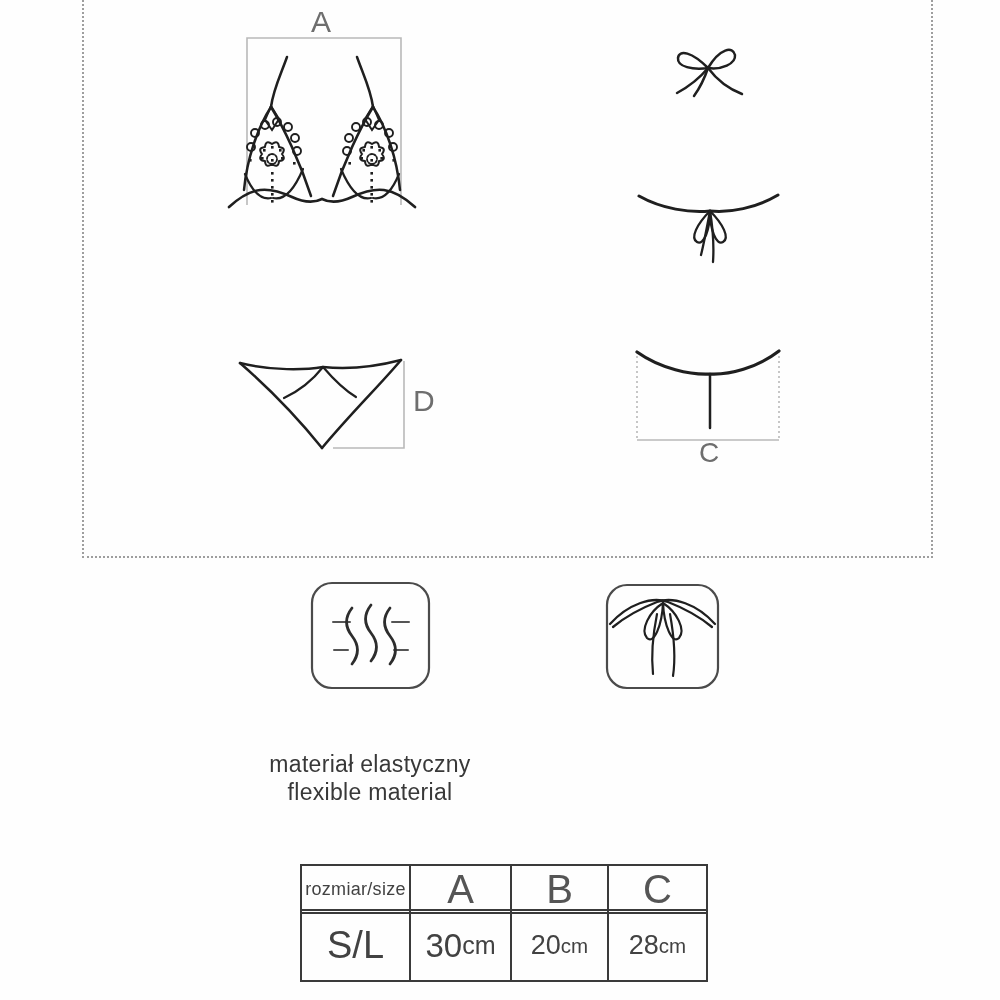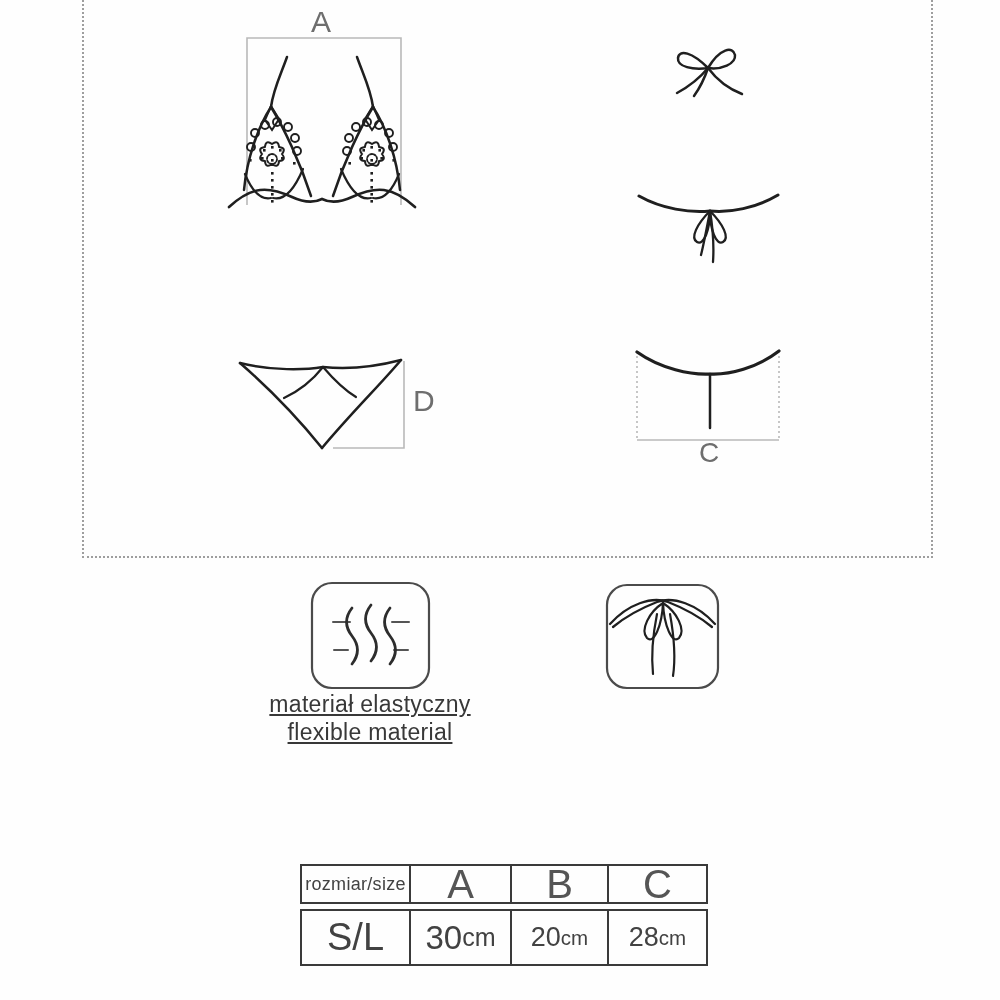--- a/index.html
+++ b/index.html
@@ -13,28 +13,28 @@
   }
   svg.art{position:absolute;left:0;top:0;width:1000px;height:1000px;}
   svg.art path, svg.art circle, svg.art line, svg.art rect.frame{fill:none;}
   .ink{stroke:#1f1f1f;}
   .guide{stroke:#b9b9b9;}
   svg text{font-family:"Liberation Sans",sans-serif;fill:#6e6e6e;}
   .caption{
     position:absolute;text-align:center;color:#383838;
     font-size:23px;line-height:28px;letter-spacing:.3px;
   }
-  .caption-left{left:220px;top:690px;width:300px;text-decoration:underline;}
+  .caption-left{left:220px;top:750px;width:300px;}
   .caption-right{left:535px;top:701px;width:260px;}
   .tbl{
     position:absolute;left:300px;box-sizing:border-box;width:408px;
     border:2px solid #3a3a3a;display:flex;color:#424242;
   }
-  .tbl-header{top:864px;height:40px;}
-  .tbl-row{top:909px;height:57px;}
+  .tbl-header{top:864px;height:50px;}
+  .tbl-row{top:909px;height:73px;}
   .cell{
     display:flex;align-items:center;justify-content:center;
     box-sizing:border-box;height:100%;
   }
   .cell + .cell{border-left:2px solid #3a3a3a;}
   .c0{width:26.5%;}.c1{width:25%;}.c2{width:24%;}.c3{width:24.5%;}
   .hdr-size{font-size:18px;letter-spacing:.3px;}
   .hdr-letter{font-size:40px;color:#555555;}
   .val-size{font-size:38px;}
   .meas .unit{font-size:.76em;}

